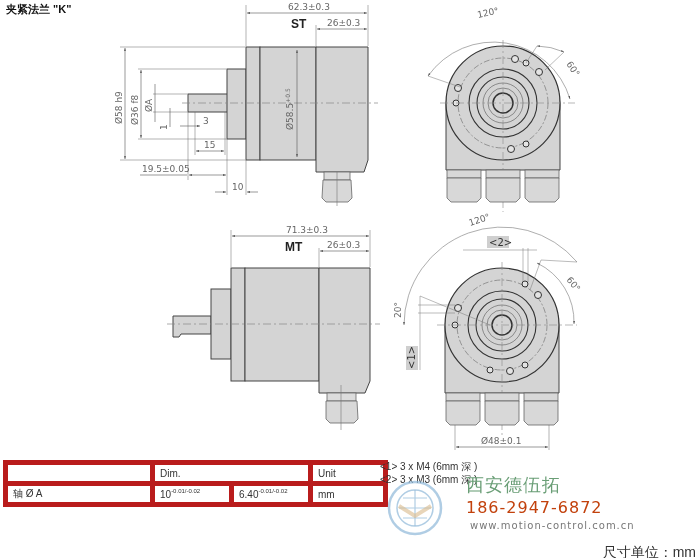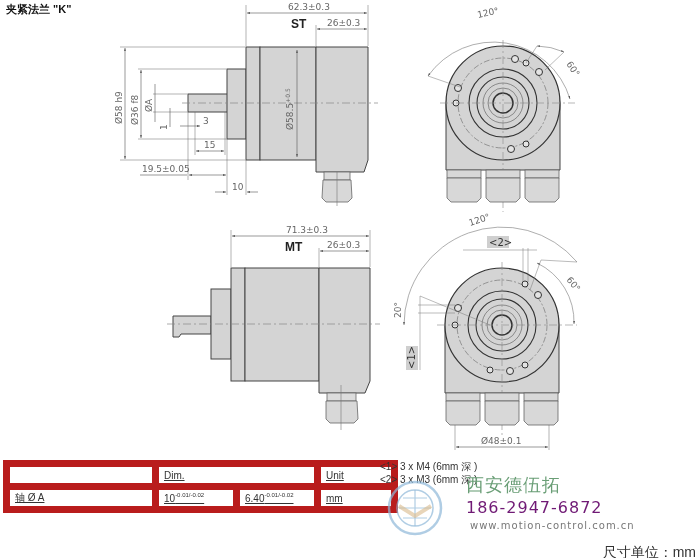--- a/index.html
+++ b/index.html
@@ -4,26 +4,26 @@
 <style>
   html, body { margin:0; padding:0; background:#ffffff; }
   body { width:700px; height:558px; position:relative; overflow:hidden;
          font-family:"Liberation Sans", "DejaVu Sans", sans-serif; color:#222; }
   .title { position:absolute; left:6px; top:2px; font-size:11px; font-weight:bold; color:#111; }
   svg.drawing { position:absolute; left:0; top:0; }
   .dim { font-family:"DejaVu Sans", sans-serif; font-size:9px; fill:#666; }
   .lbl { font-family:"Liberation Sans", sans-serif; font-size:12px; font-weight:bold; fill:#222; }
   table.spec { position:absolute; left:3px; top:460px; border-collapse:collapse;
                font-size:10px; color:#333; }
-  table.spec td { border:7px solid #b91c1c; height:14px; padding:1px 5px; vertical-align:middle;text-decoration:underline; }
+  table.spec td { border:5px solid #b91c1c; height:14px; padding:1px 5px; vertical-align:middle; }
   table.spec sup { font-size:6px; vertical-align:top; position:relative; top:-1px; }
   .notes { position:absolute; left:380px; top:460px; font-size:10px; color:#333; line-height:13px; }
   .wm-cn { position:absolute; left:466px; top:473px; font-size:18px; color:#6a9e76;
            font-family:"DejaVu Serif", serif; letter-spacing:1px; }
-  .wm-phone { position:absolute; left:466px; top:498px; font-size:16px; color:#701a75;
+  .wm-phone { position:absolute; left:466px; top:498px; font-size:16px; color:#c2410c;
               font-family:"DejaVu Sans", sans-serif; letter-spacing:1px; }
   .wm-url { position:absolute; left:470px; top:520px; font-size:10px; color:#777;
             font-family:"DejaVu Sans", sans-serif; letter-spacing:1px; }
   .unit { position:absolute; right:4px; top:544px; font-size:14px; color:#333; }
   .globe { position:absolute; left:385px; top:478px; }
 </style>
 </head>
 <body>
 
 <div class="title">夹紧法兰 "K"</div>

